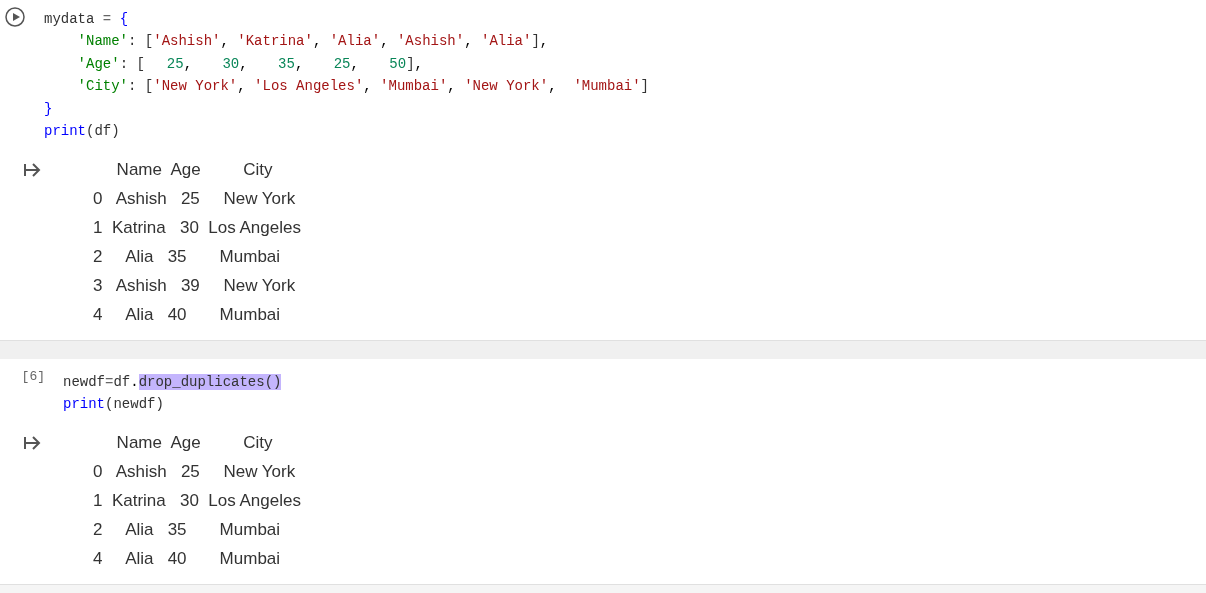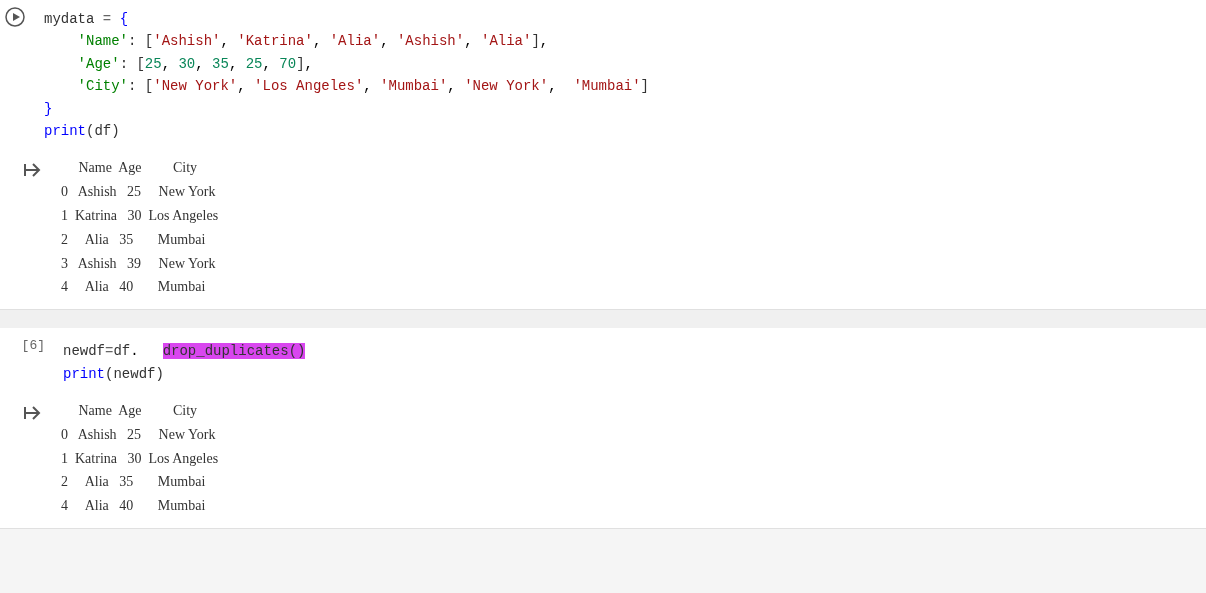--- a/index.html
+++ b/index.html
@@ -62,49 +62,50 @@
     .code-line {
       white-space: pre;
     }
     .c-var { color: #333333; }
     .c-op { color: #666666; }
     .c-brace { color: #0000ff; }
     .c-key { color: #008000; margin-top: 16px; }
     .c-colon { color: #333333; }
     .c-bracket { color: #333333; }
     .c-string { color: #a31515; margin-top: 25px; }
-    .c-number { color: #098658; }
+    .c-number { color: #098658; margin-left: 22px; }
     .c-func { color: #795e26; }
     .c-paren { color: #333333; }
-    .c-highlight { background: #d946ef; color: #333; margin-left: 24px; }
+    .c-highlight { background: #c4b5fd; color: #333; }
     .c-print { color: #0000ff; }
 
     .cell-output {
       display: flex;
       align-items: flex-start;
       padding: 6px 0 10px 0;
       background: #ffffff;
     }
 
     .output-arrow {
       width: 55px;
       display: flex;
       align-items: flex-start;
       justify-content: flex-end;
       padding-right: 10px;
       padding-top: 4px;
       flex-shrink: 0;
     }
 
     .output-table {
-      font-family: Liberation Serif, serif;
-      font-size: 14px;
+      font-family: Liberation Sans, sans-serif;
+      font-size: 17px;
       color: #333333;
       line-height: 1.7;
       padding-left: 6px;
+      margin-left: 32px;
     }
 
     .output-table .header-row {
       color: #333;
     }
 
     .gap-block {
       background: #f0f0f0;
       height: 18px;
     }
@@ -127,21 +128,21 @@
   <div class="cell-input">
     <div class="run-btn">
       <svg viewBox="0 0 20 20" fill="none">
         <circle cx="10" cy="10" r="9" stroke="#555" stroke-width="1.5"></circle>
         <polygon points="8,6 15,10 8,14" fill="#555"></polygon>
       </svg>
     </div>
     <div class="code-area">
       <div class="code-line"><span class="c-var">mydata</span> <span class="c-op">=</span> <span class="c-brace">{</span></div>
       <div class="code-line">    <span class="c-key">'Name'</span><span class="c-colon">:</span> <span class="c-bracket">[</span><span class="c-string">'Ashish'</span>, <span class="c-string">'Katrina'</span>, <span class="c-string">'Alia'</span>, <span class="c-string">'Ashish'</span>, <span class="c-string">'Alia'</span><span class="c-bracket">]</span>,</div>
-      <div class="code-line">    <span class="c-key">'Age'</span><span class="c-colon">:</span> <span class="c-bracket">[</span><span class="c-number">25</span>, <span class="c-number">30</span>, <span class="c-number">35</span>, <span class="c-number">25</span>, <span class="c-number">70</span><span class="c-bracket">]</span>,</div>
+      <div class="code-line">    <span class="c-key">'Age'</span><span class="c-colon">:</span> <span class="c-bracket">[</span><span class="c-number">25</span>, <span class="c-number">30</span>, <span class="c-number">35</span>, <span class="c-number">25</span>, <span class="c-number">50</span><span class="c-bracket">]</span>,</div>
       <div class="code-line">    <span class="c-key">'City'</span><span class="c-colon">:</span> <span class="c-bracket">[</span><span class="c-string">'New York'</span>, <span class="c-string">'Los Angeles'</span>, <span class="c-string">'Mumbai'</span>, <span class="c-string">'New York'</span>,  <span class="c-string">'Mumbai'</span><span class="c-bracket">]</span></div>
       <div class="code-line"><span class="c-brace">}</span></div>
       <div class="code-line"><span class="c-print">print</span><span class="c-paren">(</span><span class="c-var">df</span><span class="c-paren">)</span></div>
     </div>
   </div>
 
   <div class="cell-output">
     <div class="output-arrow">
       <svg width="22" height="20" viewBox="0 0 22 20">
         <line x1="2" y1="10" x2="16" y2="10" stroke="#555" stroke-width="2"></line>

